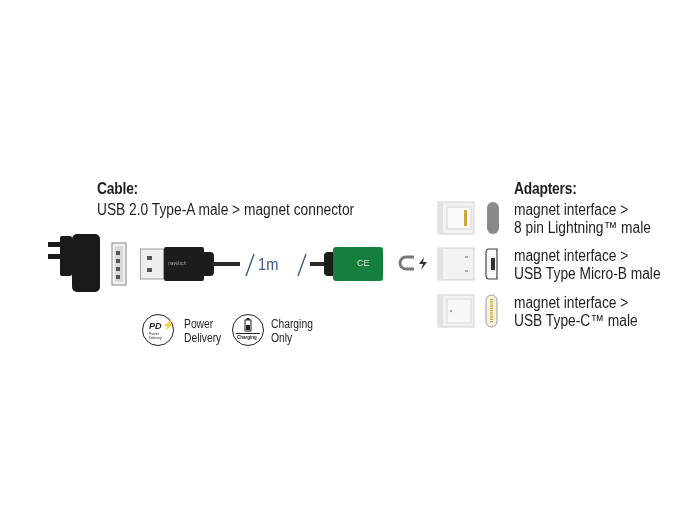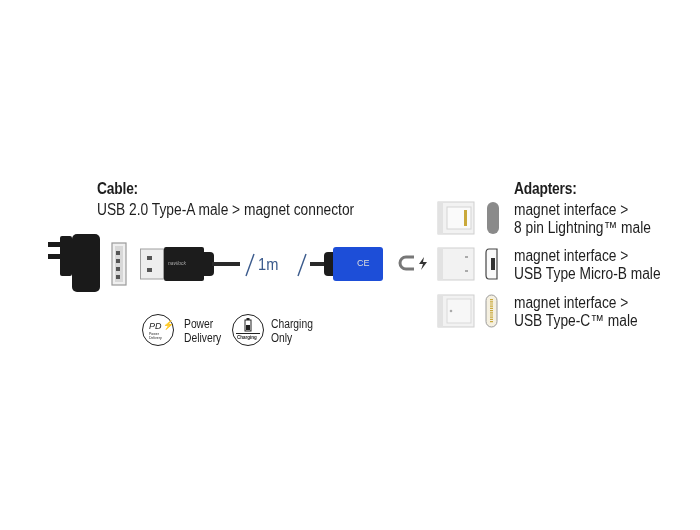--- a/index.html
+++ b/index.html
@@ -49,28 +49,28 @@
   <div class="abs" style="left:168px;top:32px;width:118px;height:4px;background:#2a2a2a;"></div>
 
   <svg class="abs" style="left:196px;top:20px;" width="70" height="30" viewBox="0 0 70 30">
     <rect x="0" y="10" width="70" height="9" fill="#fff"></rect>
     <line x1="6" y1="26" x2="14" y2="4" stroke="#3a5a8c" stroke-width="1.4"></line>
     <line x1="58" y1="26" x2="66" y2="4" stroke="#3a5a8c" stroke-width="1.4"></line>
   </svg>
   <div class="abs" style="left:214px;top:25px;font-size:17px;color:#3a5a8c;transform:scaleX(0.86);transform-origin:left top;">1m</div>
 
   <div class="abs" style="left:280px;top:22px;width:10px;height:24px;background:#1c1c1c;border-radius:4px 0 0 4px;"></div>
-  <div class="abs" style="left:289px;top:17px;width:50px;height:34px;background:#1d4ed8;border-radius:3px;">
+  <div class="abs" style="left:289px;top:17px;width:50px;height:34px;background:#15803d;border-radius:3px;">
     <span class="abs" style="left:24px;top:11px;font-size:9px;color:#ddd;">CE</span>
   </div>
 </div>
 
 <div class="abs" style="left:142px;top:314px;">
   <div class="badge abs" style="left:0;top:0;">
-    <span class="abs" style="left:6px;top:6px;font-size:9px;font-weight:normal;font-style:italic;">PD</span>
+    <span class="abs" style="left:6px;top:6px;font-size:9px;font-weight:bold;font-style:italic;">PD</span>
     <span class="abs" style="left:20px;top:5px;font-size:9px;">⚡</span>
     <span class="abs" style="left:6px;top:17px;font-size:3.5px;line-height:4px;width:14px;white-space:normal;">Power Delivery</span>
   </div>
   <div class="abs small" style="left:42px;top:3px;">Power</div>
   <div class="abs small" style="left:42px;top:17px;">Delivery</div>
 </div>
 
 <div class="abs" style="left:232px;top:314px;">
   <div class="badge abs" style="left:0;top:0;">
     <svg class="abs" style="left:11px;top:3px;" width="8" height="14" viewBox="0 0 8 14">

